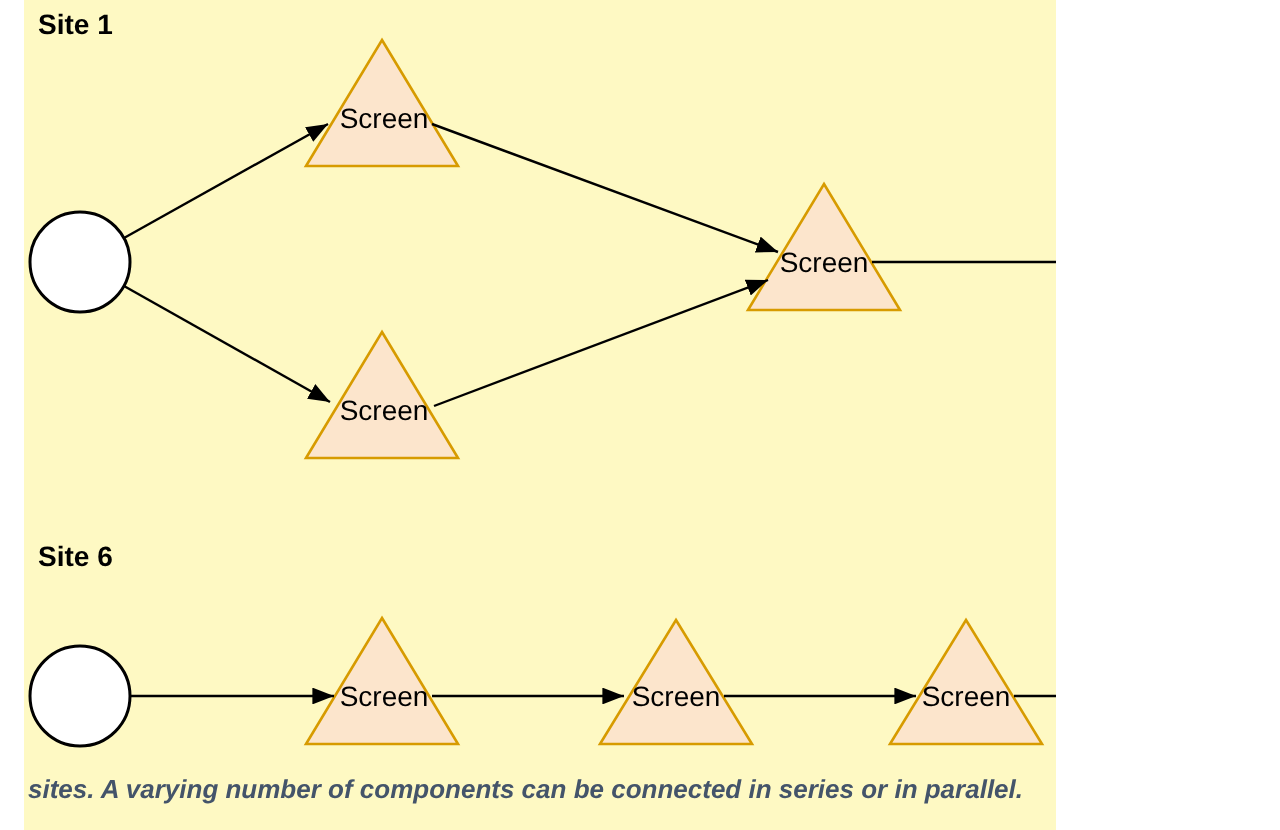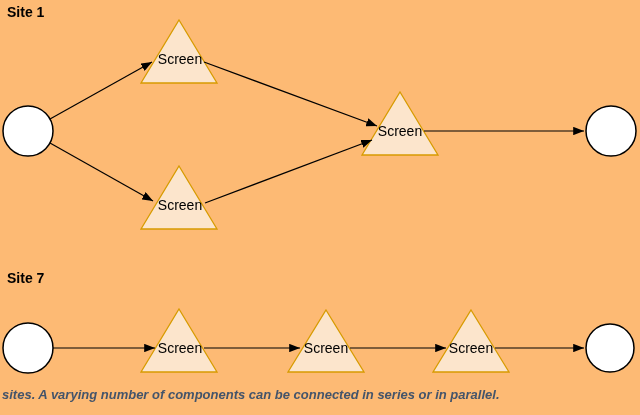--- a/index.html
+++ b/index.html
@@ -1,22 +1,23 @@
 <!DOCTYPE html>
 <html><head>
 <meta charset="utf-8">
 <style>
   html, body { margin: 0; padding: 0; background: #ffffff; }
   .page {
     position: relative;
-    width: 640px;
+    width: 516px;
     height: 415px;
-    background: #fdba74;
+    background: #fef9c3;
     overflow: hidden;
     font-family: "Liberation Sans", sans-serif;
+    margin-left: 12px;
   }
   .site-label {
     position: absolute;
     left: 7px;
     font-size: 14px;
     font-weight: bold;
     color: #000000;
   }
   #site1-label { top: 4px; }
   #site2-label { top: 270px; }
@@ -59,21 +60,21 @@
   }
   .caption div { white-space: nowrap; }
 </style>
 </head>
 <body>
 
 <div class="page">
 
   <div class="site-label" id="site1-label">Site 1</div>
 
-  <div class="site-label" id="site2-label">Site 7</div>
+  <div class="site-label" id="site2-label">Site 6</div>
 
   <svg class="diagram-svg" viewBox="0 0 640 415">
     <defs>
       <marker id="arrow" markerWidth="9" markerHeight="7" refX="9" refY="3.5" orient="auto" markerUnits="strokeWidth">
         <path d="M0,0 L9,3.5 L0,7 Z" fill="#000000"></path>
       </marker>
     </defs>
 
     <g>
 

